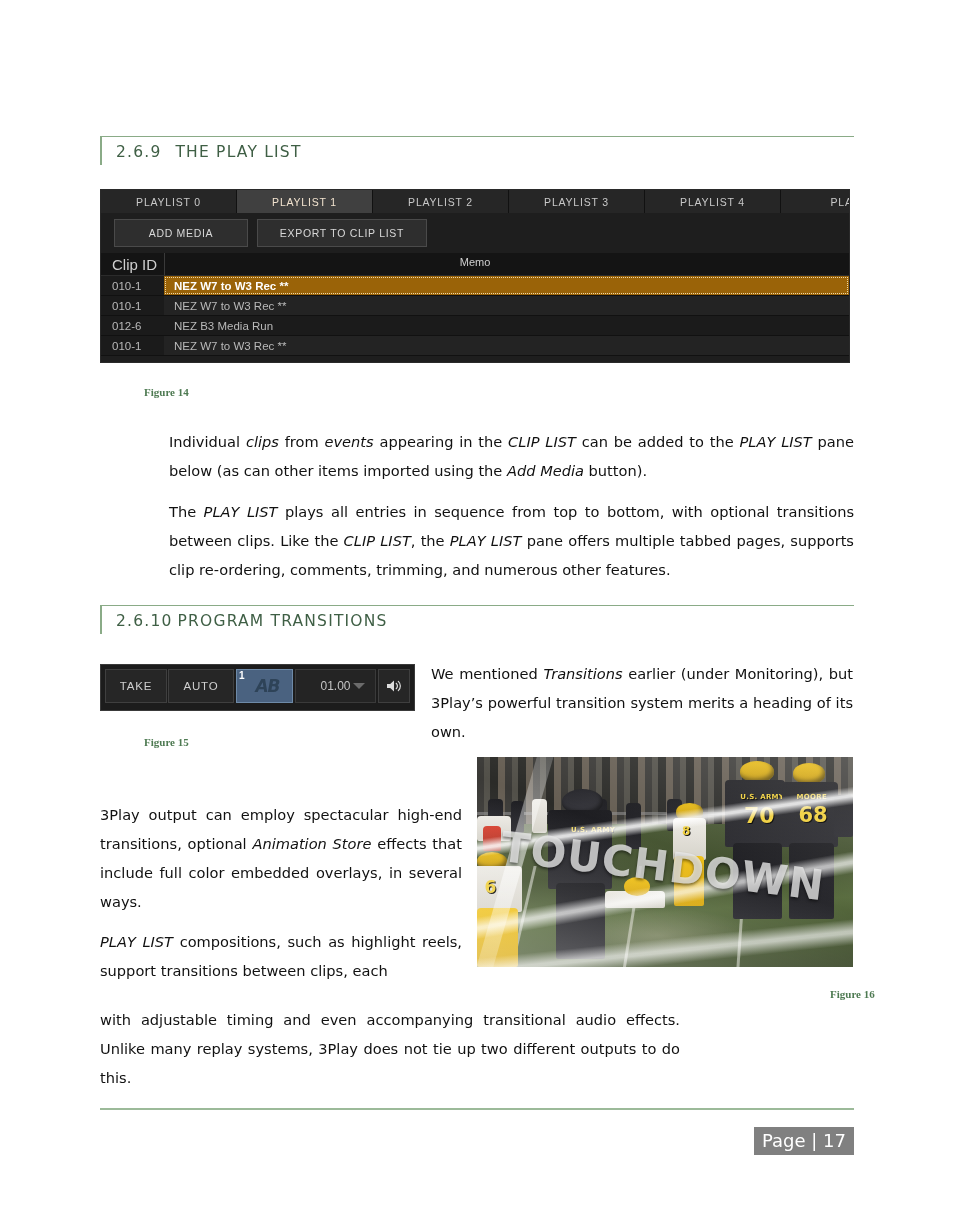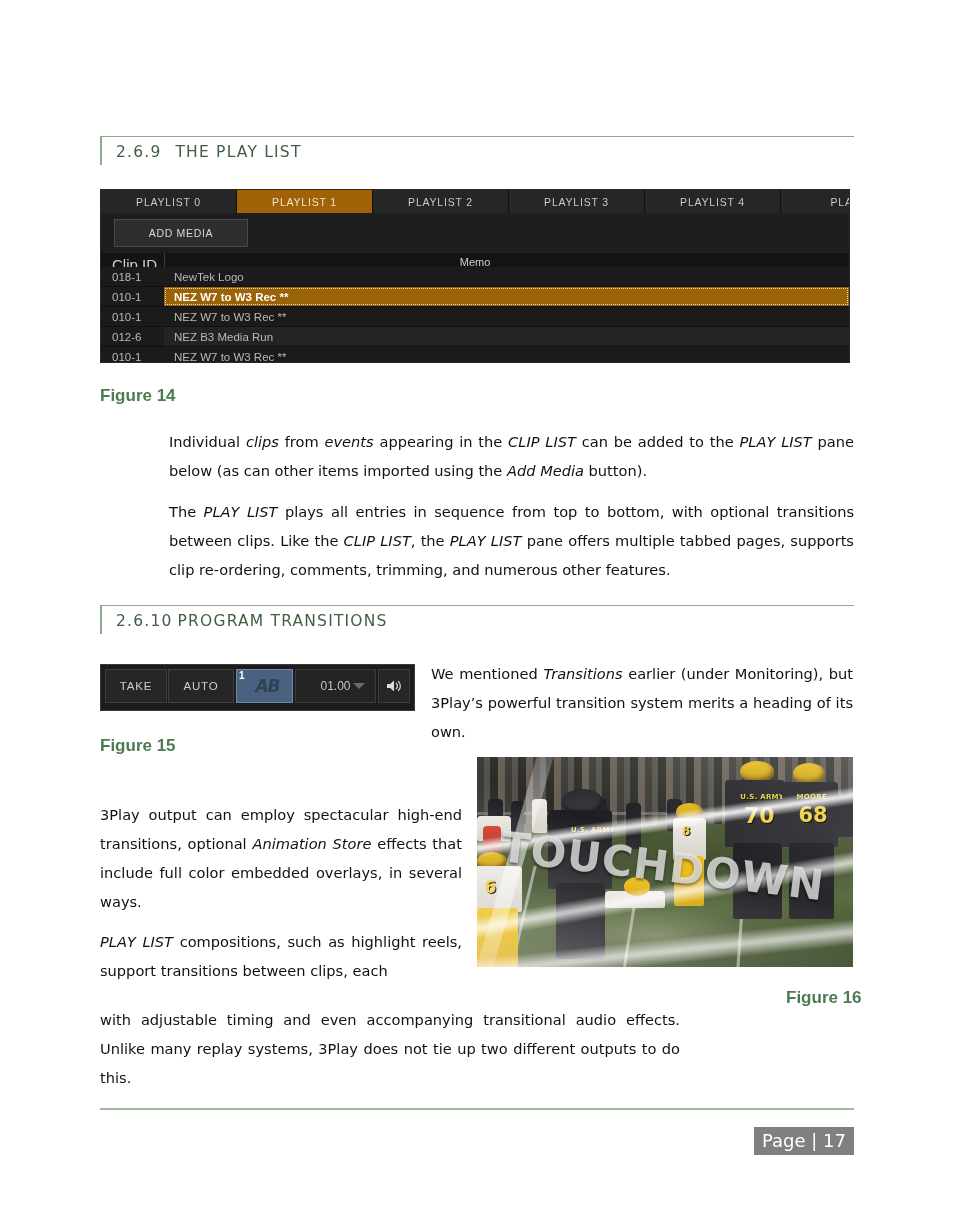--- a/index.html
+++ b/index.html
@@ -56,25 +56,26 @@
   #p-individual { left: 169px; top: 427px; width: 685px; }
   #p-playlist   { left: 169px; top: 497px; width: 685px; }
   #p-transitions{ left: 431px; top: 659px; width: 422px; }
   #p-3play      { left: 100px; top: 800px; width: 362px; }
   #p-playlistcomp { left: 100px; top: 927px; width: 362px; }
   #p-wrap       { left: 100px; top: 1005px; width: 580px; }
 
   
   .figcap {
     position: absolute;
-    font-family: Liberation Sans, sans-serif;
-    font-size: 17px;
+    font-family: Liberation Serif, serif;
+    font-size: 11px;
     font-weight: bold;
     color: #4e7a52;
     white-space: nowrap;
+    margin-left: 44px;
   }
   #figcap-14 { left: 100px; top: 386px; }
   #figcap-15 { left: 100px; top: 736px; }
   #figcap-16 { left: 786px; top: 988px; }
 
   
   #fig14 {
     position: absolute;
     left: 100px;
     top: 189px;
@@ -98,21 +99,21 @@
     justify-content: center;
     font-family: "Liberation Sans", sans-serif;
     font-size: 10.5px;
     letter-spacing: 0.8px;
     color: #c9c9c9;
     background: #262626;
     border-right: 1px solid #111;
     box-sizing: border-box;
   }
   .pl-tab.active {
-    background: #a16207;
+    background: #404040;
     color: #f2e3cf;
   }
   .pl-toolbar {
     height: 40px;
     background: #1e1e1e;
     display: flex;
     align-items: center;
     padding-left: 13px;
     gap: 9px;
     box-sizing: border-box;
@@ -423,33 +424,30 @@
     <div class="pl-tab">PLAYLIST 0</div>
     <div class="pl-tab active">PLAYLIST 1</div>
     <div class="pl-tab">PLAYLIST 2</div>
     <div class="pl-tab">PLAYLIST 3</div>
     <div class="pl-tab">PLAYLIST 4</div>
     <div class="pl-tab">PLAYL</div>
   </div>
 
   <div class="pl-toolbar">
     <div class="pl-btn" id="btn-add-media">ADD MEDIA</div>
+    <div class="pl-btn" id="btn-export-clip">EXPORT TO CLIP LIST</div>
   </div>
 
   <div class="pl-colhead">
     <span class="ch-clipid">Clip ID</span>
     <span class="ch-memo">Memo</span>
     <span class="ch-div"></span>
   </div>
 
   <div class="pl-rows">
-    <div class="pl-row" id="row-first">
-      <span class="cell-id">018-1</span>
-      <span class="cell-memo">NewTek Logo</span>
-    </div>
     <div class="pl-row selected">
       <span class="cell-id">010-1</span>
       <span class="cell-memo">NEZ W7 to W3 Rec **</span>
     </div>
     <div class="pl-row">
       <span class="cell-id">010-1</span>
       <span class="cell-memo">NEZ W7 to W3 Rec **</span>
     </div>
     <div class="pl-row">
       <span class="cell-id">012-6</span>

